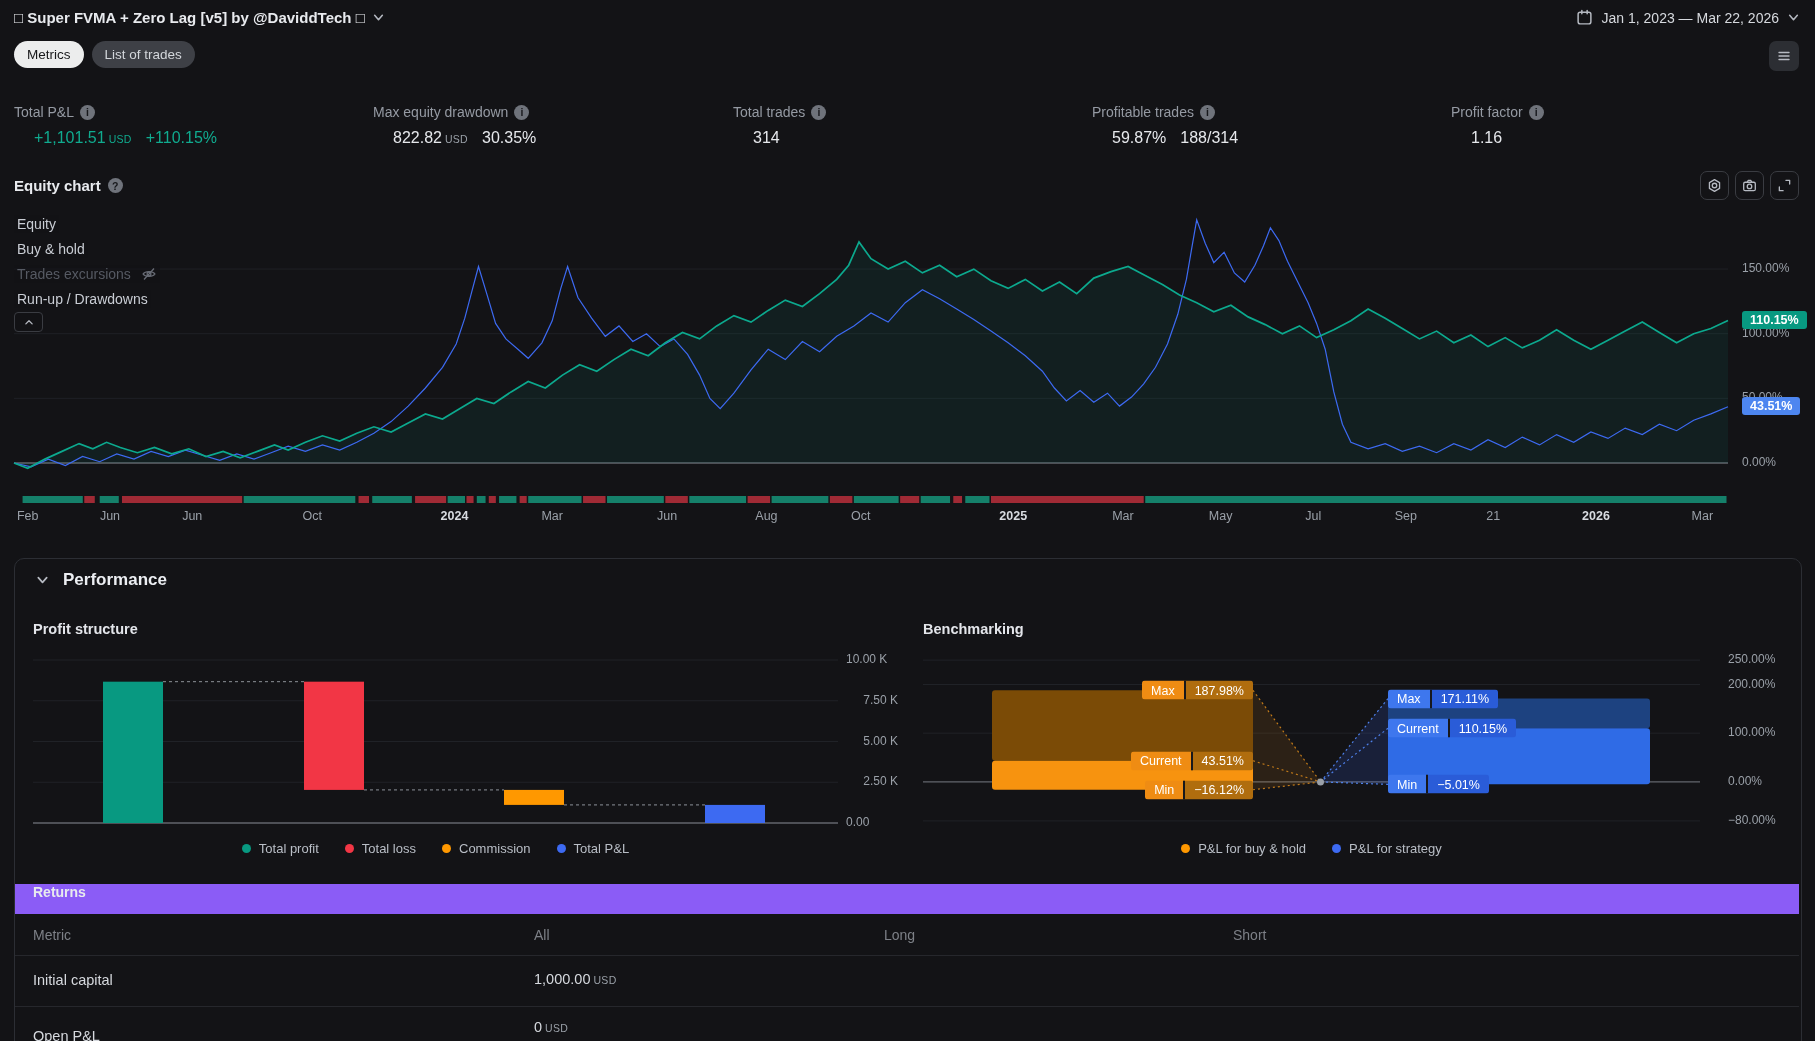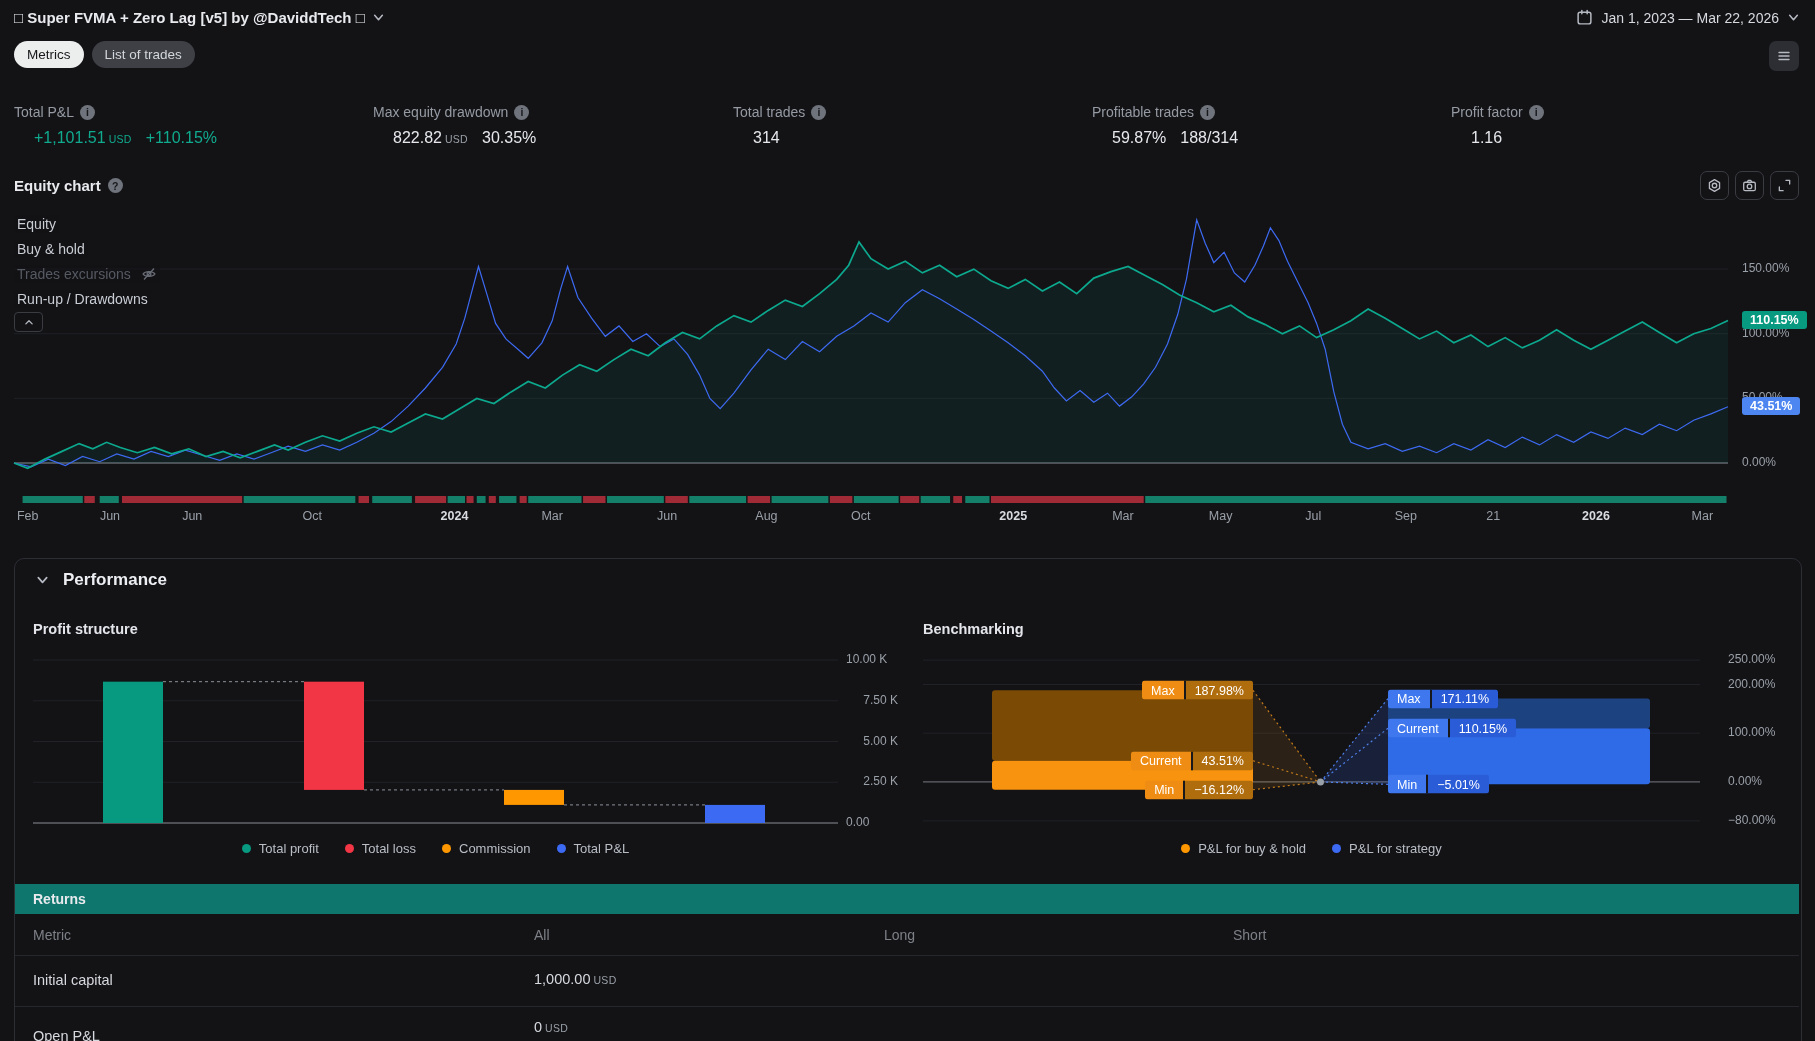--- a/index.html
+++ b/index.html
@@ -49,22 +49,22 @@
   .chip{position:absolute;display:flex;font-size:12.5px;color:#fff;border-radius:3px;overflow:hidden;transform:translateY(-50%);white-space:nowrap;}
   .chip span{padding:2.5px 9px;}
   .chip-orange .cname{background:#ef8c13;}
   .chip-orange .cval{background:#b06d0e;border-left:2px solid #17181c;}
   .chip-blue .cname{background:#3e77ee;}
   .chip-blue .cval{background:#2a5cd8;border-left:2px solid #17181c;}
   .legendrow{position:absolute;display:flex;justify-content:center;gap:26px;font-size:13px;color:#b9bec6;}
   .legendrow .li{display:flex;align-items:center;gap:8px;cursor:pointer;}
   .dot{width:9px;height:9px;border-radius:50%;flex:0 0 auto;}
   
-  .retbar{position:absolute;left:15px;top:884px;width:1784px;height:30px;background:#0f766e;
-          display:flex;align-items:center;}
+  .retbar{position:absolute;left:15px;top:884px;width:1784px;height:30px;background:#8b5cf6;
+          display:flex;}
   .rettitle{margin-left:18px;font-size:14px;font-weight:700;color:#e8eaee;}
   .thead{position:absolute;font-size:14px;color:#7d8087;}
   .tcell{position:absolute;font-size:14.5px;color:#d6d9de;white-space:nowrap;}
   .ccol{text-align:left;}
   .rowline{position:absolute;left:15px;width:1784px;height:1px;background:#26272c;}
   svg.overlay{position:absolute;left:0;top:0;pointer-events:none;}
   .icon-stroke{stroke:#b6bac2;fill:none;stroke-width:1.4;stroke-linecap:round;stroke-linejoin:round;}
 </style>
 </head>
 <body>

